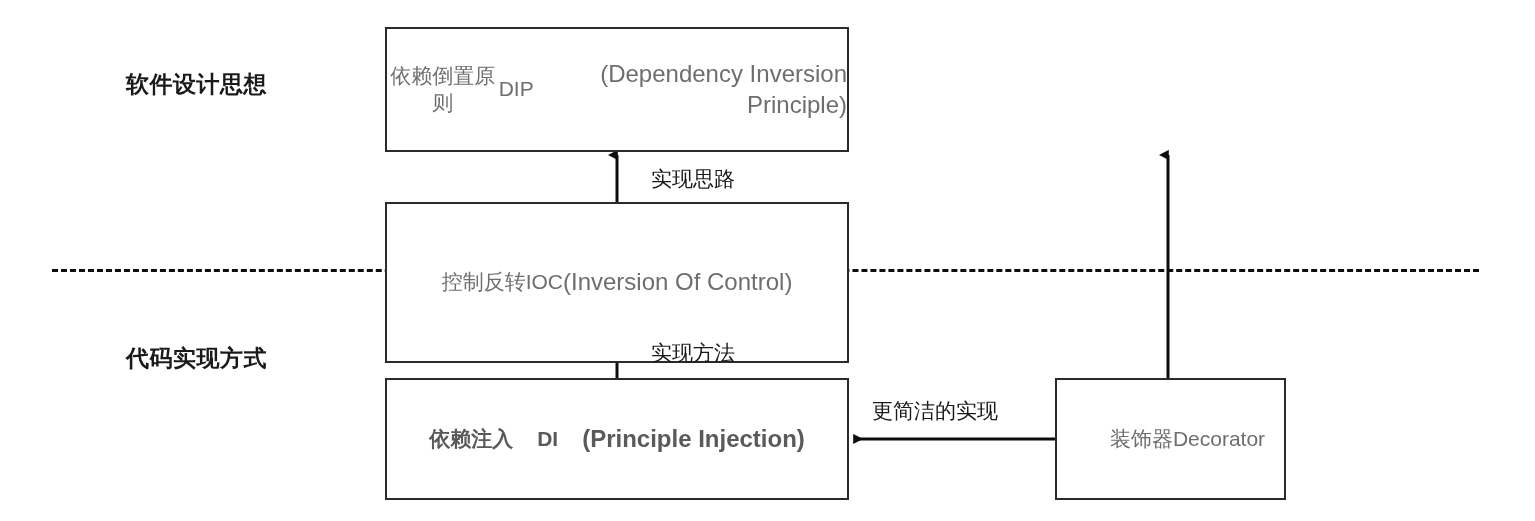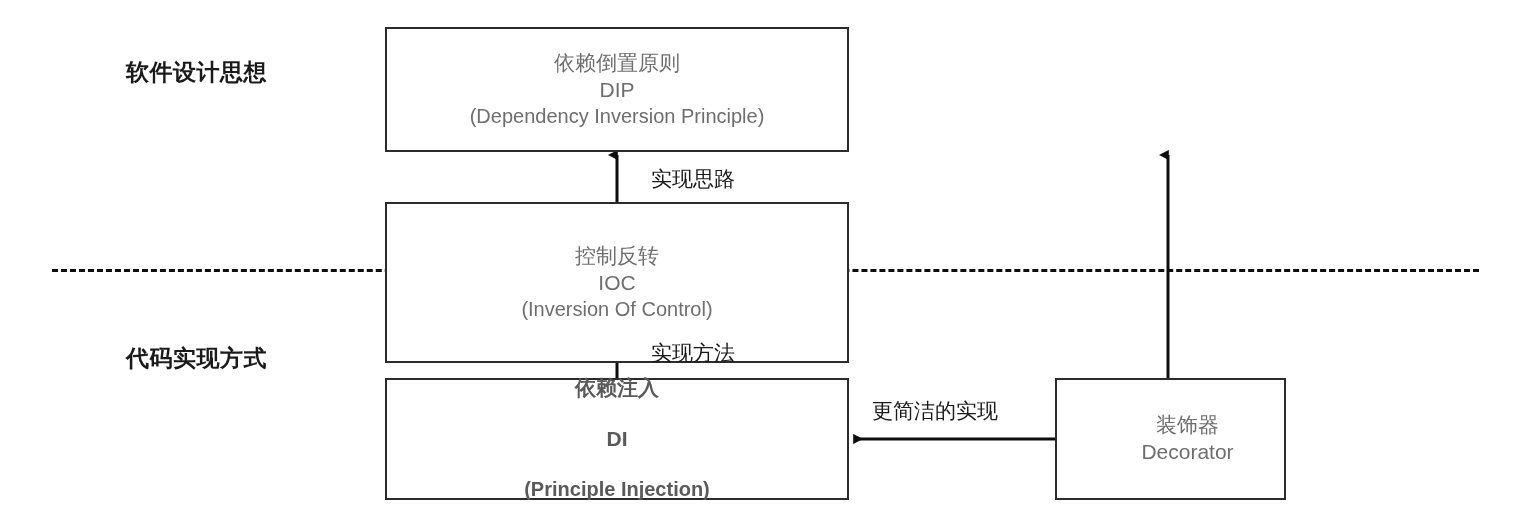--- a/index.html
+++ b/index.html
@@ -21,40 +21,40 @@
   
   .layer-label {
     position: absolute;
     font-size: 23px;
     font-weight: bold;
     color: #1a1a1a;
     letter-spacing: 0.5px;
     white-space: nowrap;
     line-height: 1;
   }
-  #layer-design  { left: 126px; top: 61px; }
+  #layer-design  { left: 126px; top: 73px; }
   #layer-code    { left: 126px; top: 347px; }
 
   
   .node-box {
     position: absolute;
     box-sizing: border-box;
     border: 2px solid #2b2b2b;
     background: #ffffff;
     display: flex;
-    flex-direction: column;
+    flex-direction: row;
     align-items: center;
     justify-content: center;
     text-align: center;
     color: #6e6e6e;
     line-height: 1.28;
   }
   .node-box .ln-cn { font-size: 21px; }
   .node-box .ln-ab { font-size: 21px; }
-  .node-box .ln-en { font-size: 20px; }
+  .node-box .ln-en { font-size: 24px; text-align: right; }
 
   .node-box.emphasis {
     color: #5a5a5a;
     font-weight: bold;
     gap: 24px;
   }
 
   #box-dip       { left: 385px; top: 27px;  width: 464px; height: 125px; }
   #box-aop       { left: 931px; top: 27px;  width: 480px; height: 125px; }
   #box-ioc       { left: 385px; top: 202px; width: 464px; height: 161px; }

